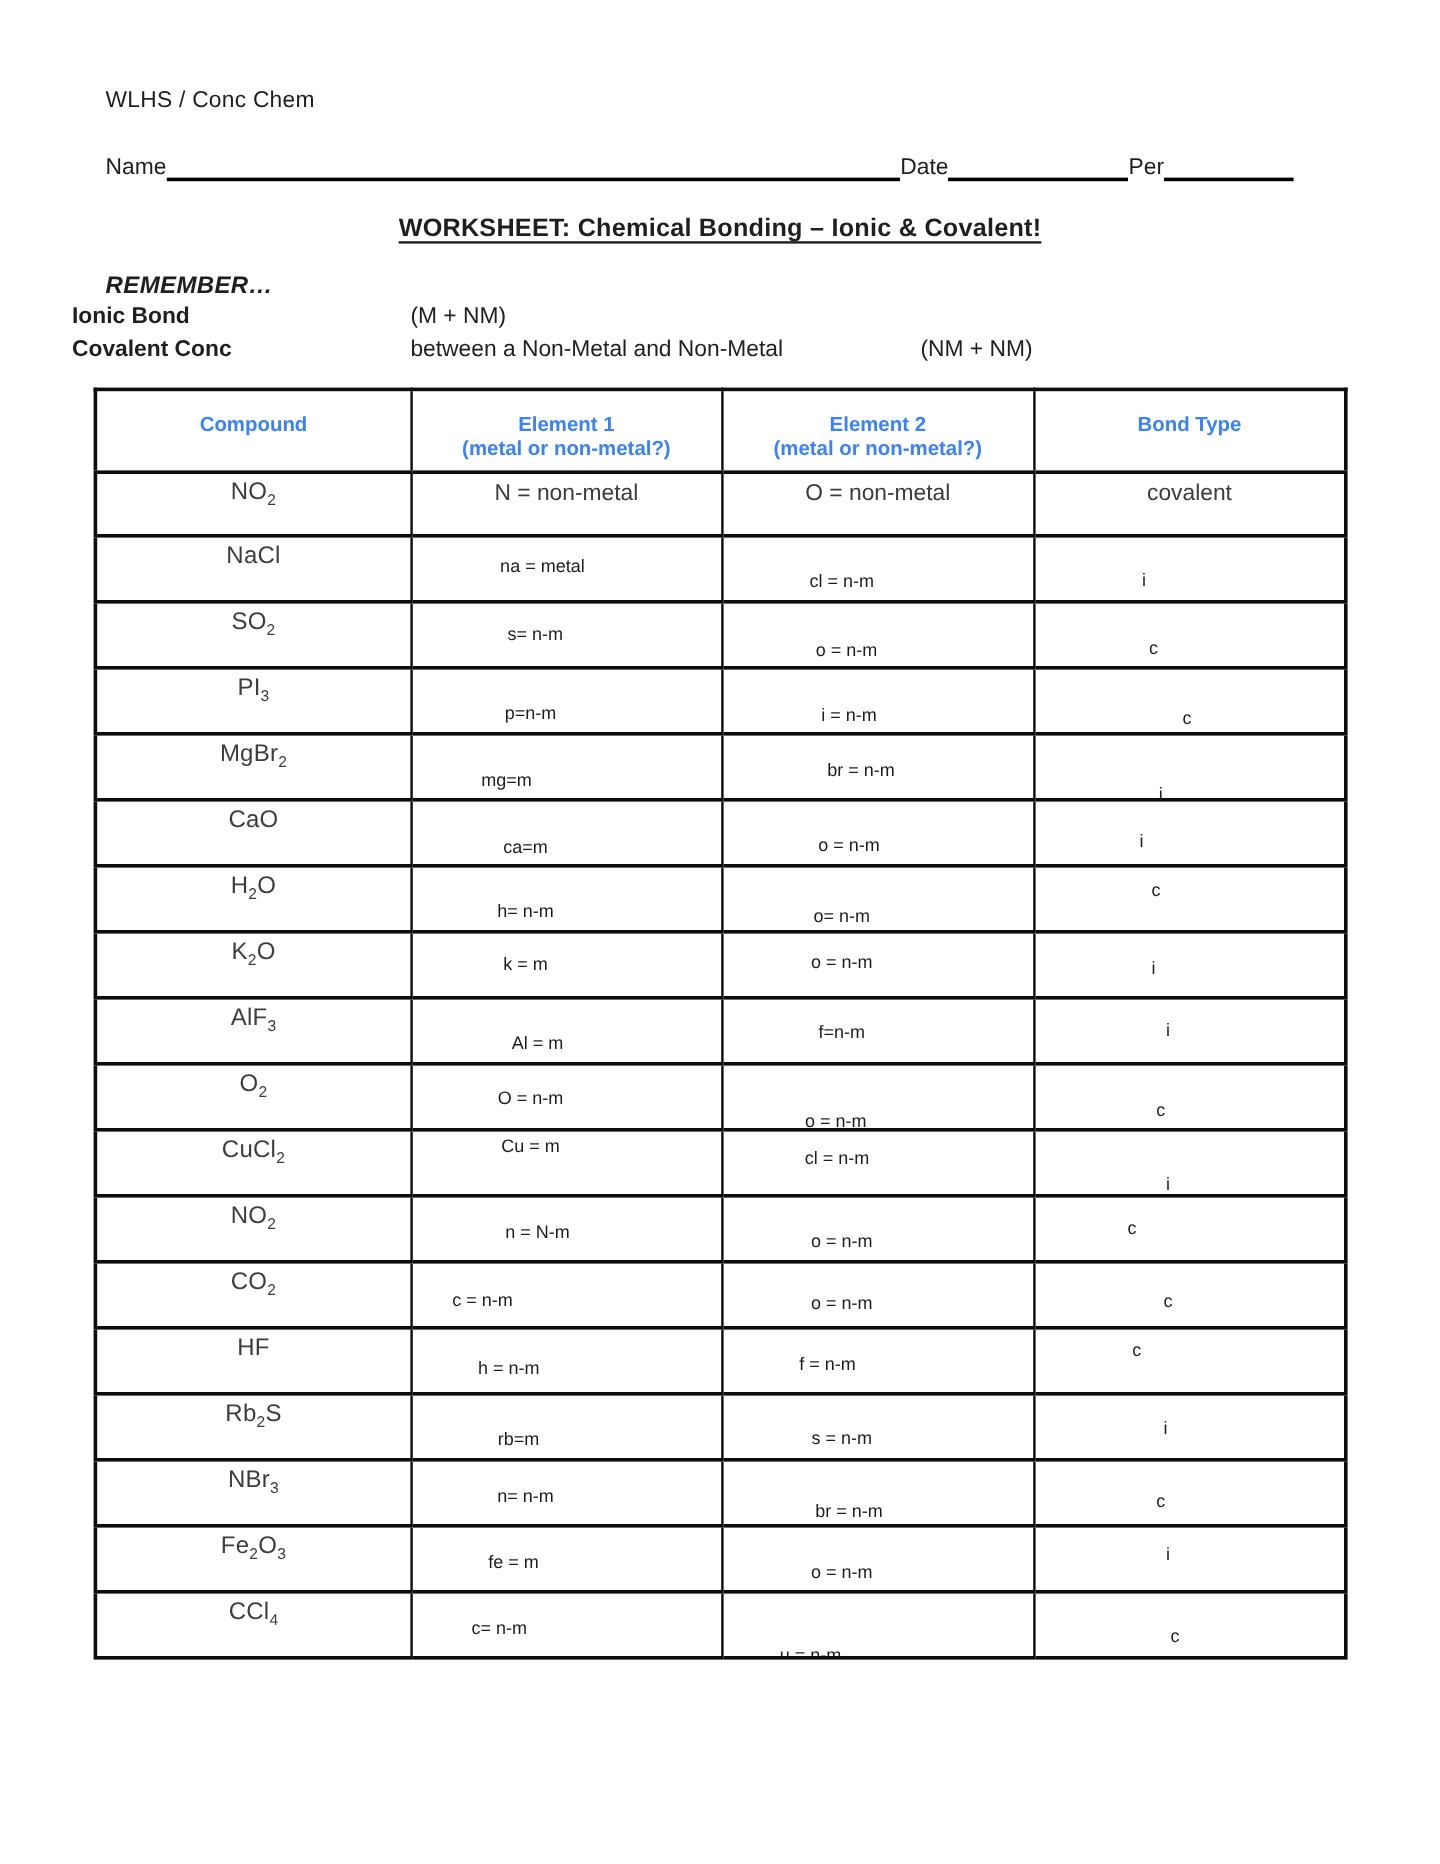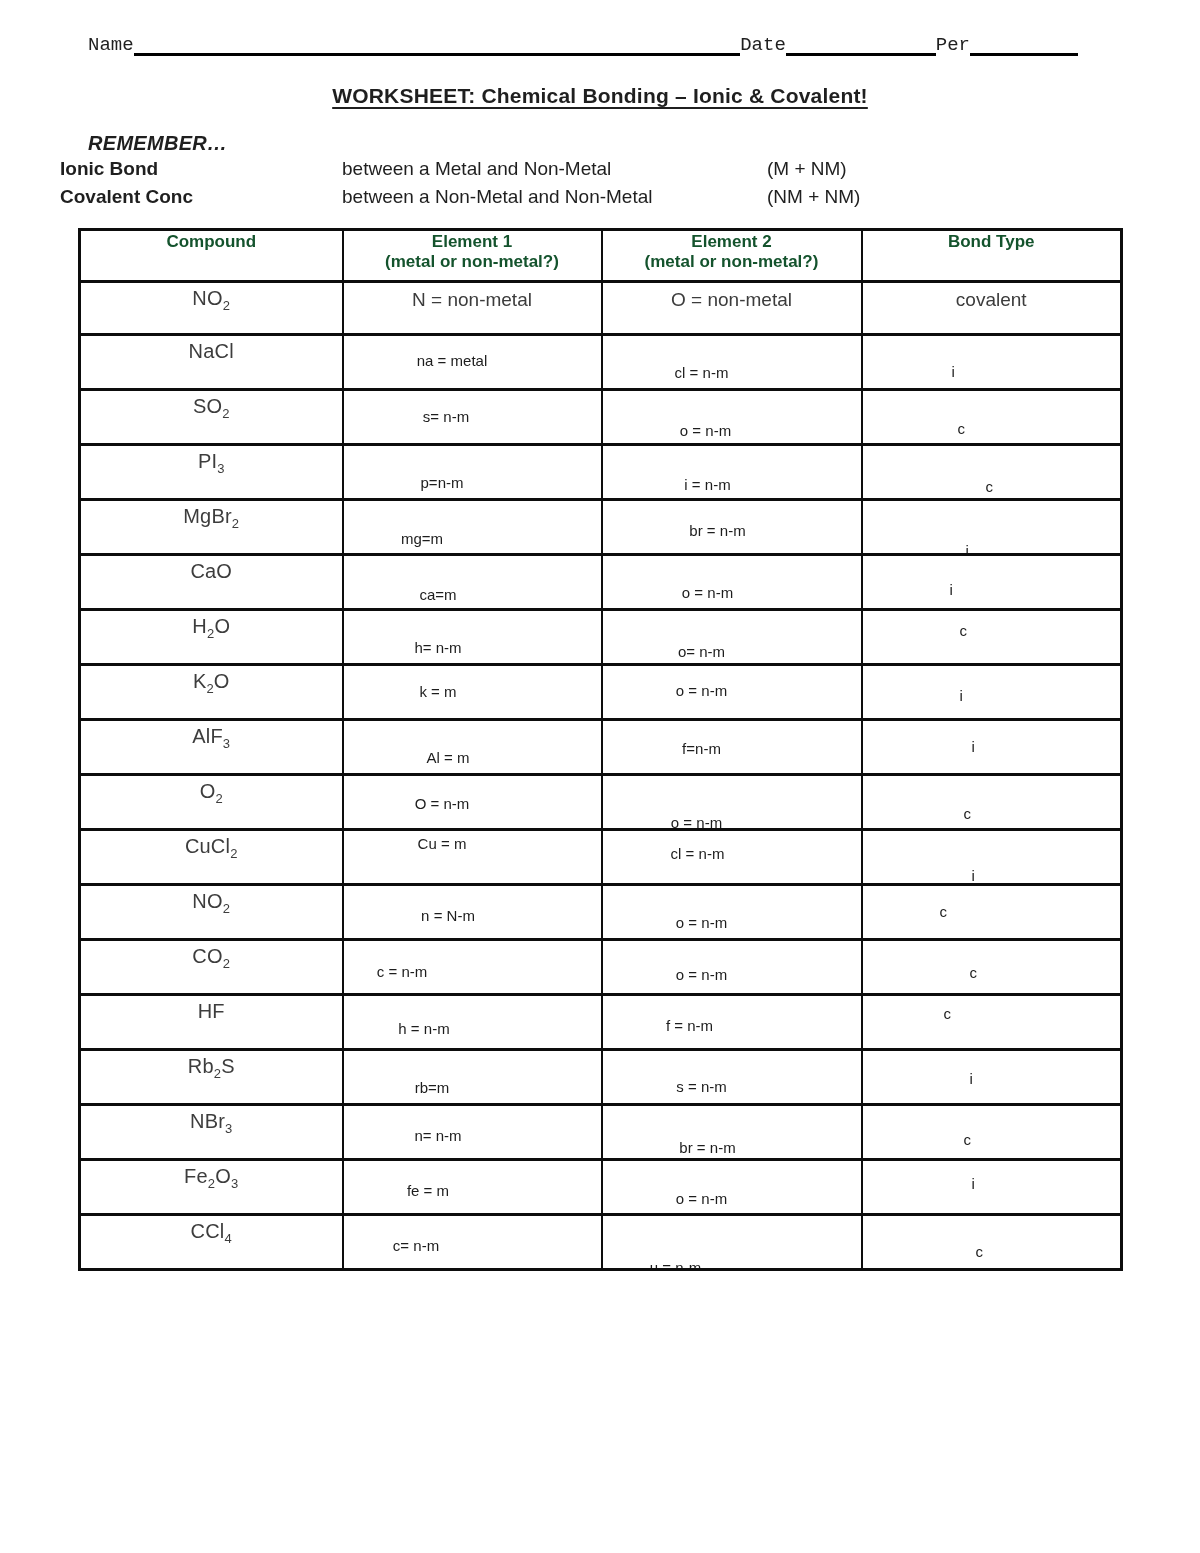--- a/index.html
+++ b/index.html
@@ -12,21 +12,20 @@
     overflow:hidden;
   }
   .page{position:absolute;inset:0;}
 
   
   .course{margin:73px 0 0 88px;font-size:19px;letter-spacing:.2px;}
   .name-row{
     display:flex;align-items:flex-end;
     margin:33px 0 0 88px;width:990px;
     font-size:19px;
-    font-family:Liberation Mono, monospace;
   }
   .blank{border-bottom:3px solid #000;height:20px;}
   .blank.name{flex:1;}
   .blank.date{width:150px;}
   .blank.per{width:108px;}
 
   .title{
     margin-top:28px;text-align:center;
     font-size:21px;font-weight:bold;letter-spacing:.2px;
     text-decoration:underline;
@@ -59,22 +58,22 @@
   }
   table.ws,
   table.ws th,
   table.ws td{border:2px solid #0d0d0d;}
   table.ws{border-width:3px;}
   table.ws th{border-bottom-width:3px;}
   table.ws td{border-bottom-width:3px;}
   col.c1{width:263px;} col.c2{width:259px;} col.c3{width:260px;} col.c4{width:260px;}
 
   table.ws th{
-    height:47px;vertical-align:top;padding-top:1px;
-    font-size:17px;font-weight:bold;line-height:20px;color:#14532d;
+    height:47px;vertical-align:top;padding-top:18px;
+    font-size:17px;font-weight:bold;line-height:20px;color:#3b82f6;
   }
   table.ws tbody tr{height:55px;}
   table.ws tbody tr:first-child{height:53px;}
 
   td.compound-cell{
     vertical-align:top;text-align:center;padding-top:4px;
     font-size:20px;color:#3d3d3d;letter-spacing:.2px;
   }
   td.compound-cell sub{font-size:13px;}
 
@@ -84,37 +83,37 @@
     white-space:nowrap;
   }
   .ans.typed{font-size:19px;color:#3c3c3c;}
   .ans.hand{font-size:15px;color:#1d1d1d;}
 </style>
 </head>
 <body>
 
 <div class="page">
 
+  <div class="course">WLHS / Conc Chem</div>
 
   <div class="name-row">
     <span>Name</span>
     <span class="blank name"></span>
     <span>Date</span>
     <span class="blank date"></span>
     <span>Per</span>
     <span class="blank per"></span>
   </div>
 
   <div class="title">WORKSHEET: Chemical Bonding – Ionic &amp; Covalent!</div>
 
   <div class="remember-head">REMEMBER…</div>
 
   <div class="remember-row">
     <span class="term">Ionic Bond</span>
-    <span class="definition">between a Metal and Non-Metal</span>
     <span class="shorthand">(M + NM)</span>
   </div>
   <div class="remember-row">
     <span class="term">Covalent Conc</span>
     <span class="definition">between a Non-Metal and Non-Metal</span>
     <span class="shorthand">(NM + NM)</span>
   </div>
 
 
   <table class="ws">

